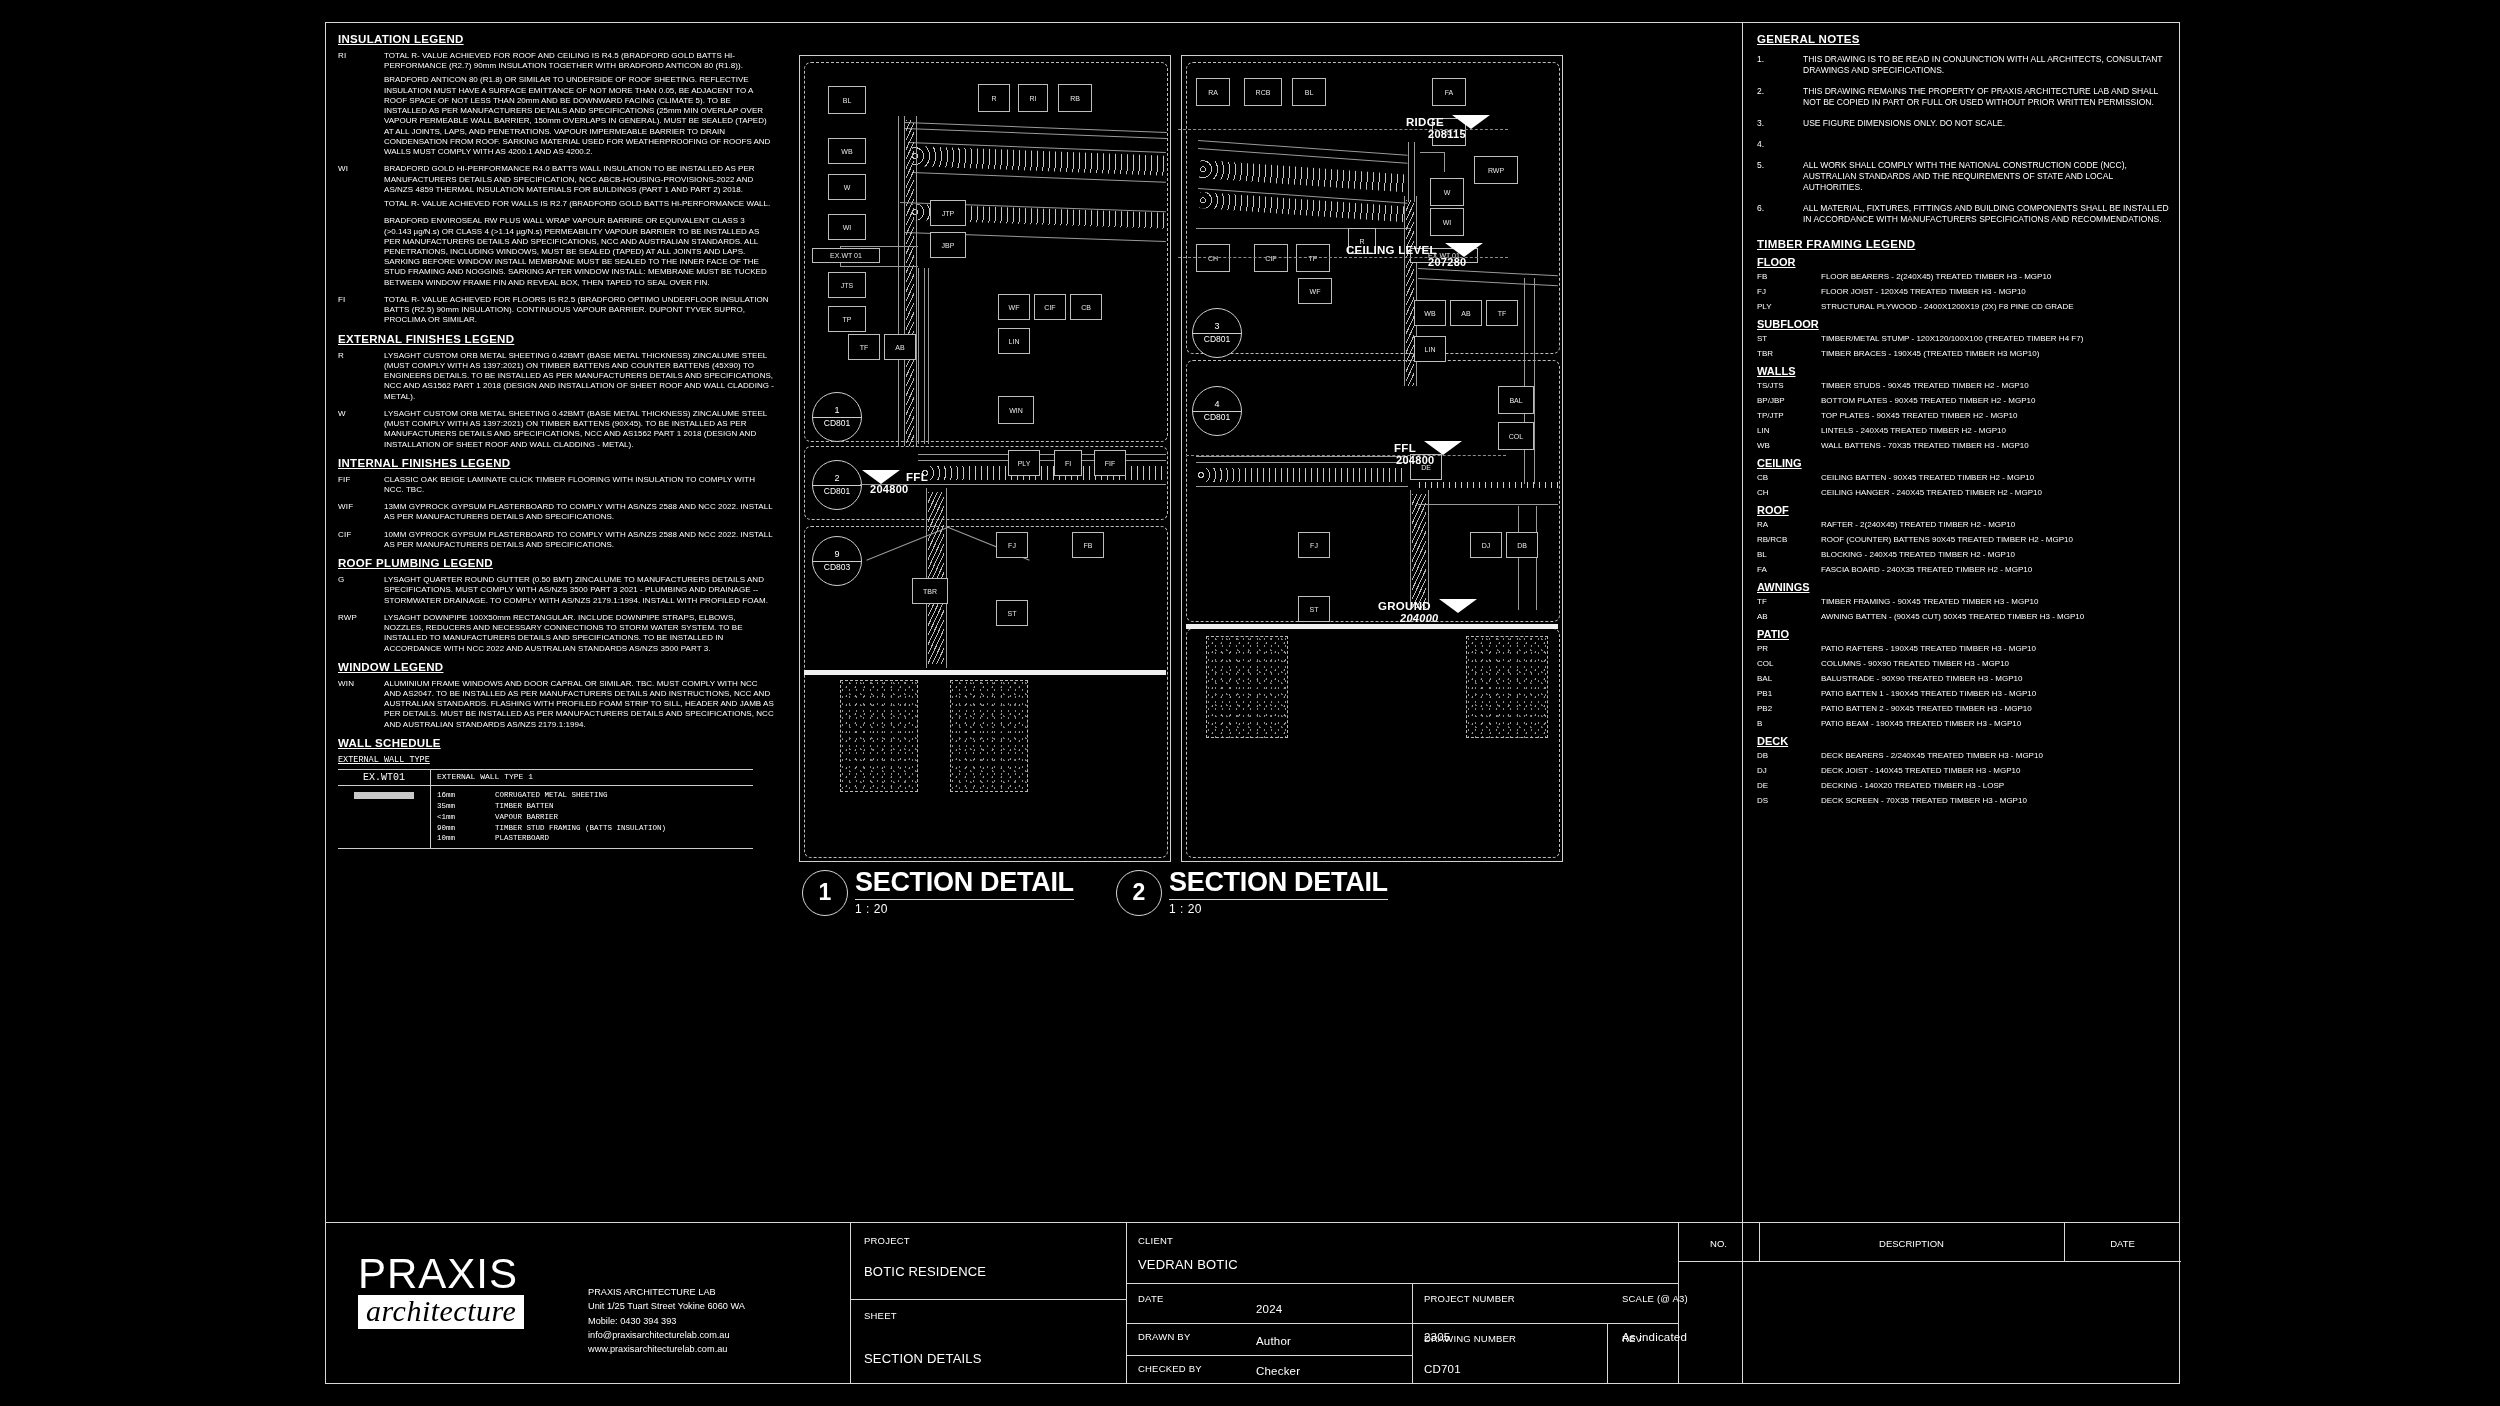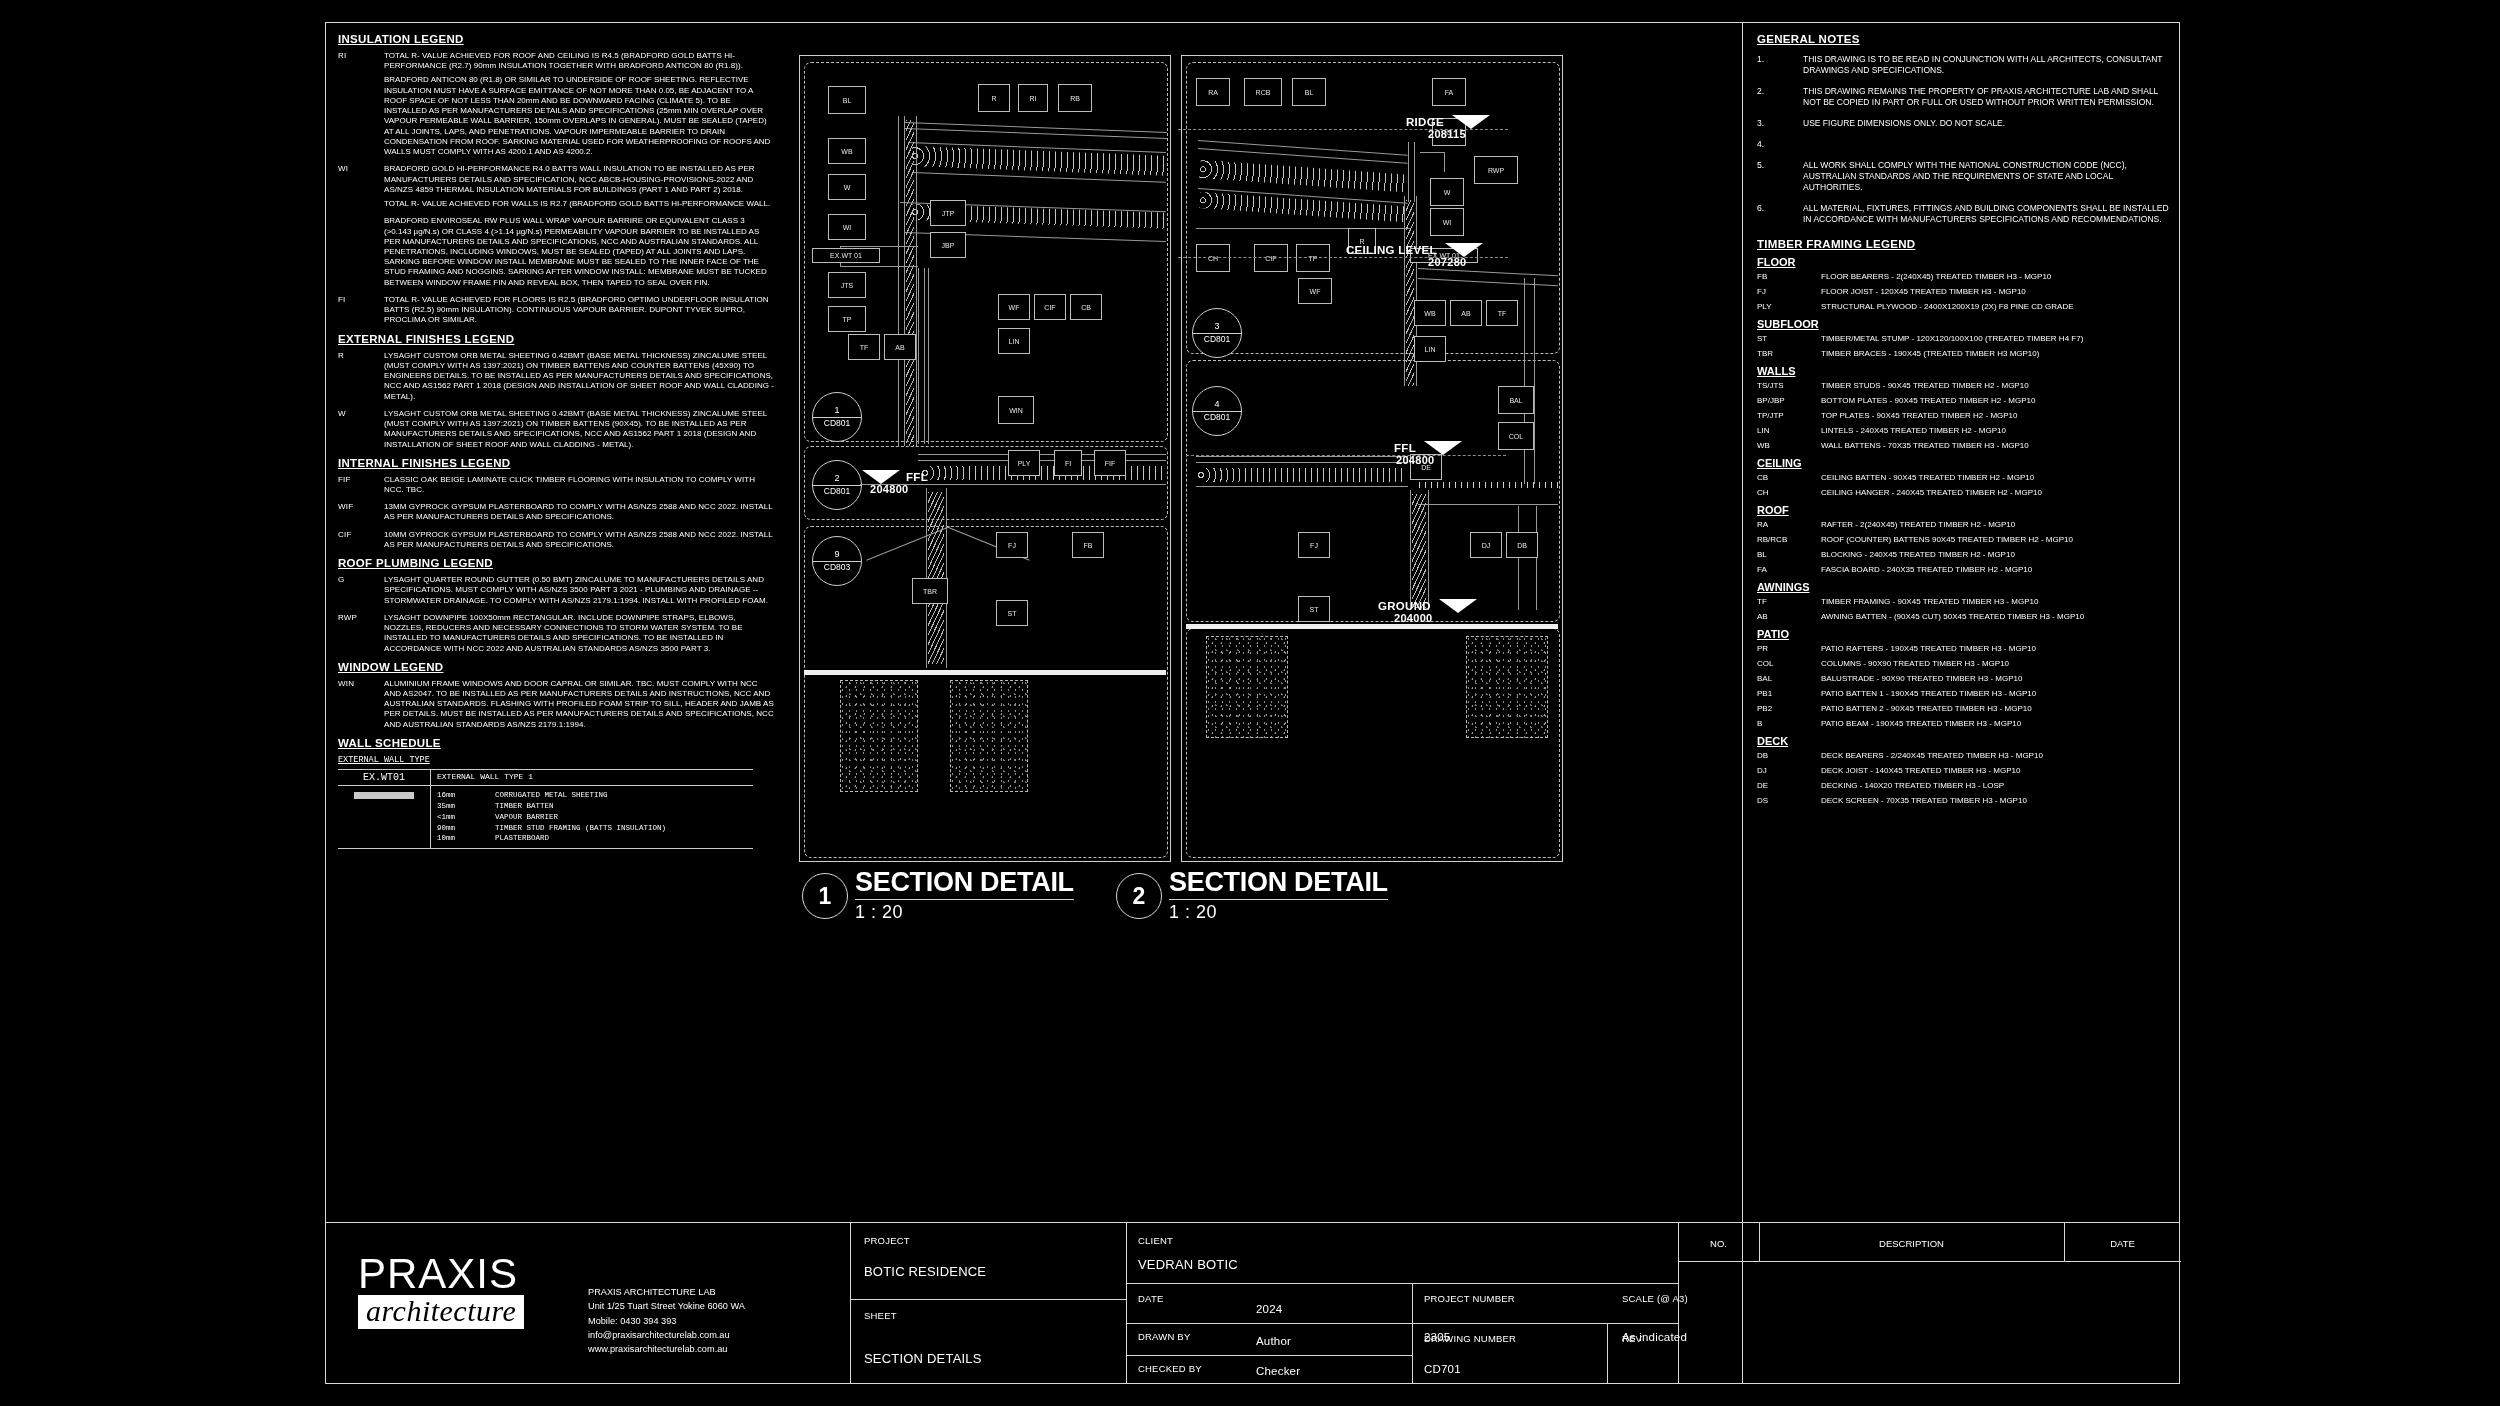--- a/index.html
+++ b/index.html
@@ -64,21 +64,21 @@
   .insul{position:absolute;background:repeating-radial-gradient(circle at 3px 50%,transparent 0 2px,#c6c6c6 2px 3px,transparent 3px 6px);}
   .conc{position:absolute;background:radial-gradient(circle at 20% 30%,#8e8e8e 0.8px,transparent 1px),radial-gradient(circle at 60% 70%,#9a9a9a 0.8px,transparent 1px),radial-gradient(circle at 80% 20%,#777 0.8px,transparent 1px);background-size:7px 7px,9px 9px,11px 11px;border:1px dashed #bbb;}
   .ground{position:absolute;background:#efefef;}
 
   
   .sectitle{position:absolute;display:flex;align-items:center;}
   .sectitle .circ{width:44px;height:44px;border:1px solid #d6d6d6;border-radius:50%;display:flex;align-items:center;justify-content:center;font-size:23px;font-weight:700;flex:0 0 44px;}
   .sectitle .body{margin-left:7px;}
   .sectitle .t{font-size:27px;font-weight:700;letter-spacing:-.3px;line-height:1;}
   .sectitle .u{height:1px;background:#d6d6d6;margin:3px 0 2px 0;}
-  .sectitle .s{font-size:18px;letter-spacing:.5px;}
+  .sectitle .s{font-size:12px;letter-spacing:.5px;}
 
   
   #titleblock{position:absolute;left:0;right:0;bottom:0;height:160px;border-top:1px solid #d8d8d8;}
   #tb-logo{position:absolute;left:0;top:0;width:350px;height:100%;}
   .logo-pr{position:absolute;left:32px;top:30px;font-size:42px;letter-spacing:1px;line-height:1;font-weight:400;font-family:"Liberation Sans",sans-serif;}
   .logo-ar{position:absolute;left:32px;top:72px;background:#fff;color:#000;font-size:30px;font-family:"Liberation Serif",serif;font-style:italic;padding:1px 8px 3px 8px;line-height:1;letter-spacing:.5px;}
   #tb-contact{position:absolute;left:262px;top:62px;font-size:9.2px;line-height:1.55;}
   .tbcell{position:absolute;box-sizing:border-box;}
   .tb-label{font-size:9.5px;letter-spacing:.2px;}
   .tb-val{font-size:13px;letter-spacing:.2px;}
@@ -397,21 +397,21 @@
       </div>
       <div class="lv" style="margin-left:2px;margin-top:-1px;">204800</div>
     </div>
     <div class="dashh" style="left:400px;top:432px;width:320px;"></div>
 
     <div class="lvl" style="left:592px;top:576px;">
       <div style="display:flex;align-items:center;">
         <span class="ln">GROUND</span>
         <div class="tri" style="margin-left:8px;"></div>
       </div>
-      <div class="lv" style="margin-left:16px;margin-top:-1px;">204000</div>
+      <div class="lv" style="margin-left:22px;margin-top:-1px;font-style:italic;">204000</div>
     </div>
 
     <div class="sectitle" style="left:16px;top:846px;">
       <div class="circ">1</div>
       <div class="body">
         <div class="t">SECTION DETAIL</div>
         <div class="u"></div>
         <div class="s">1 : 20</div>
       </div>
     </div>

